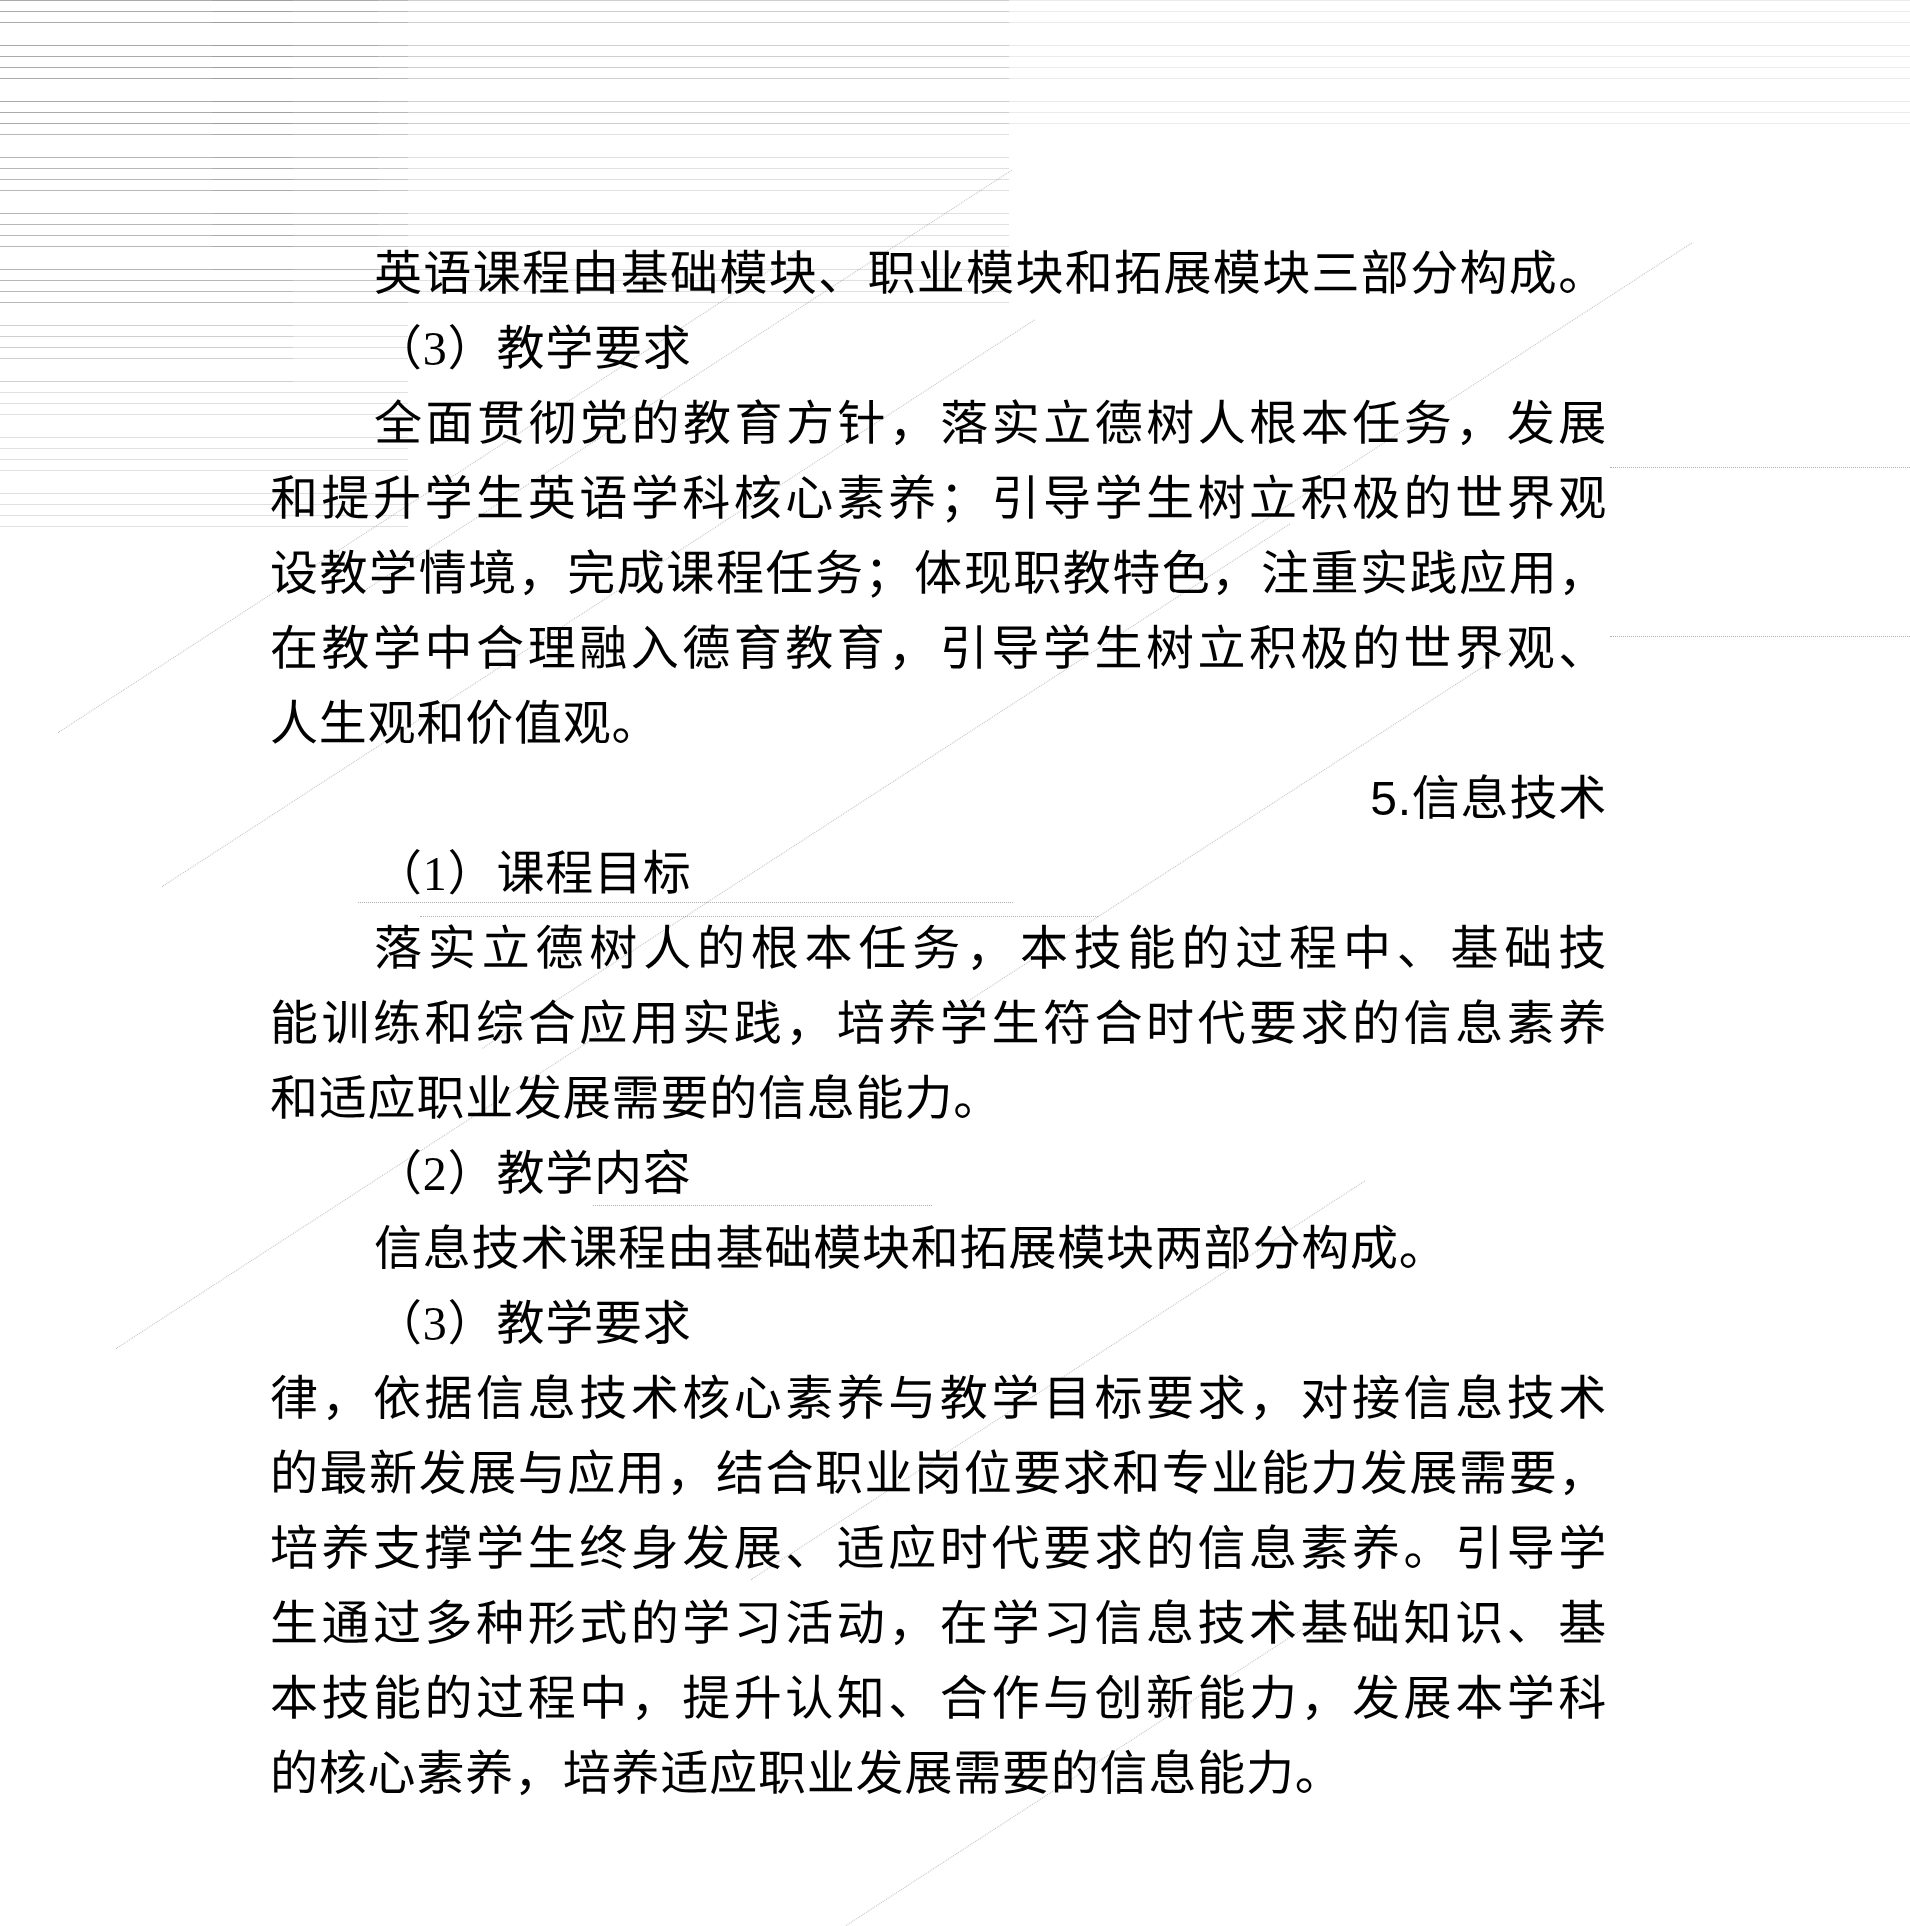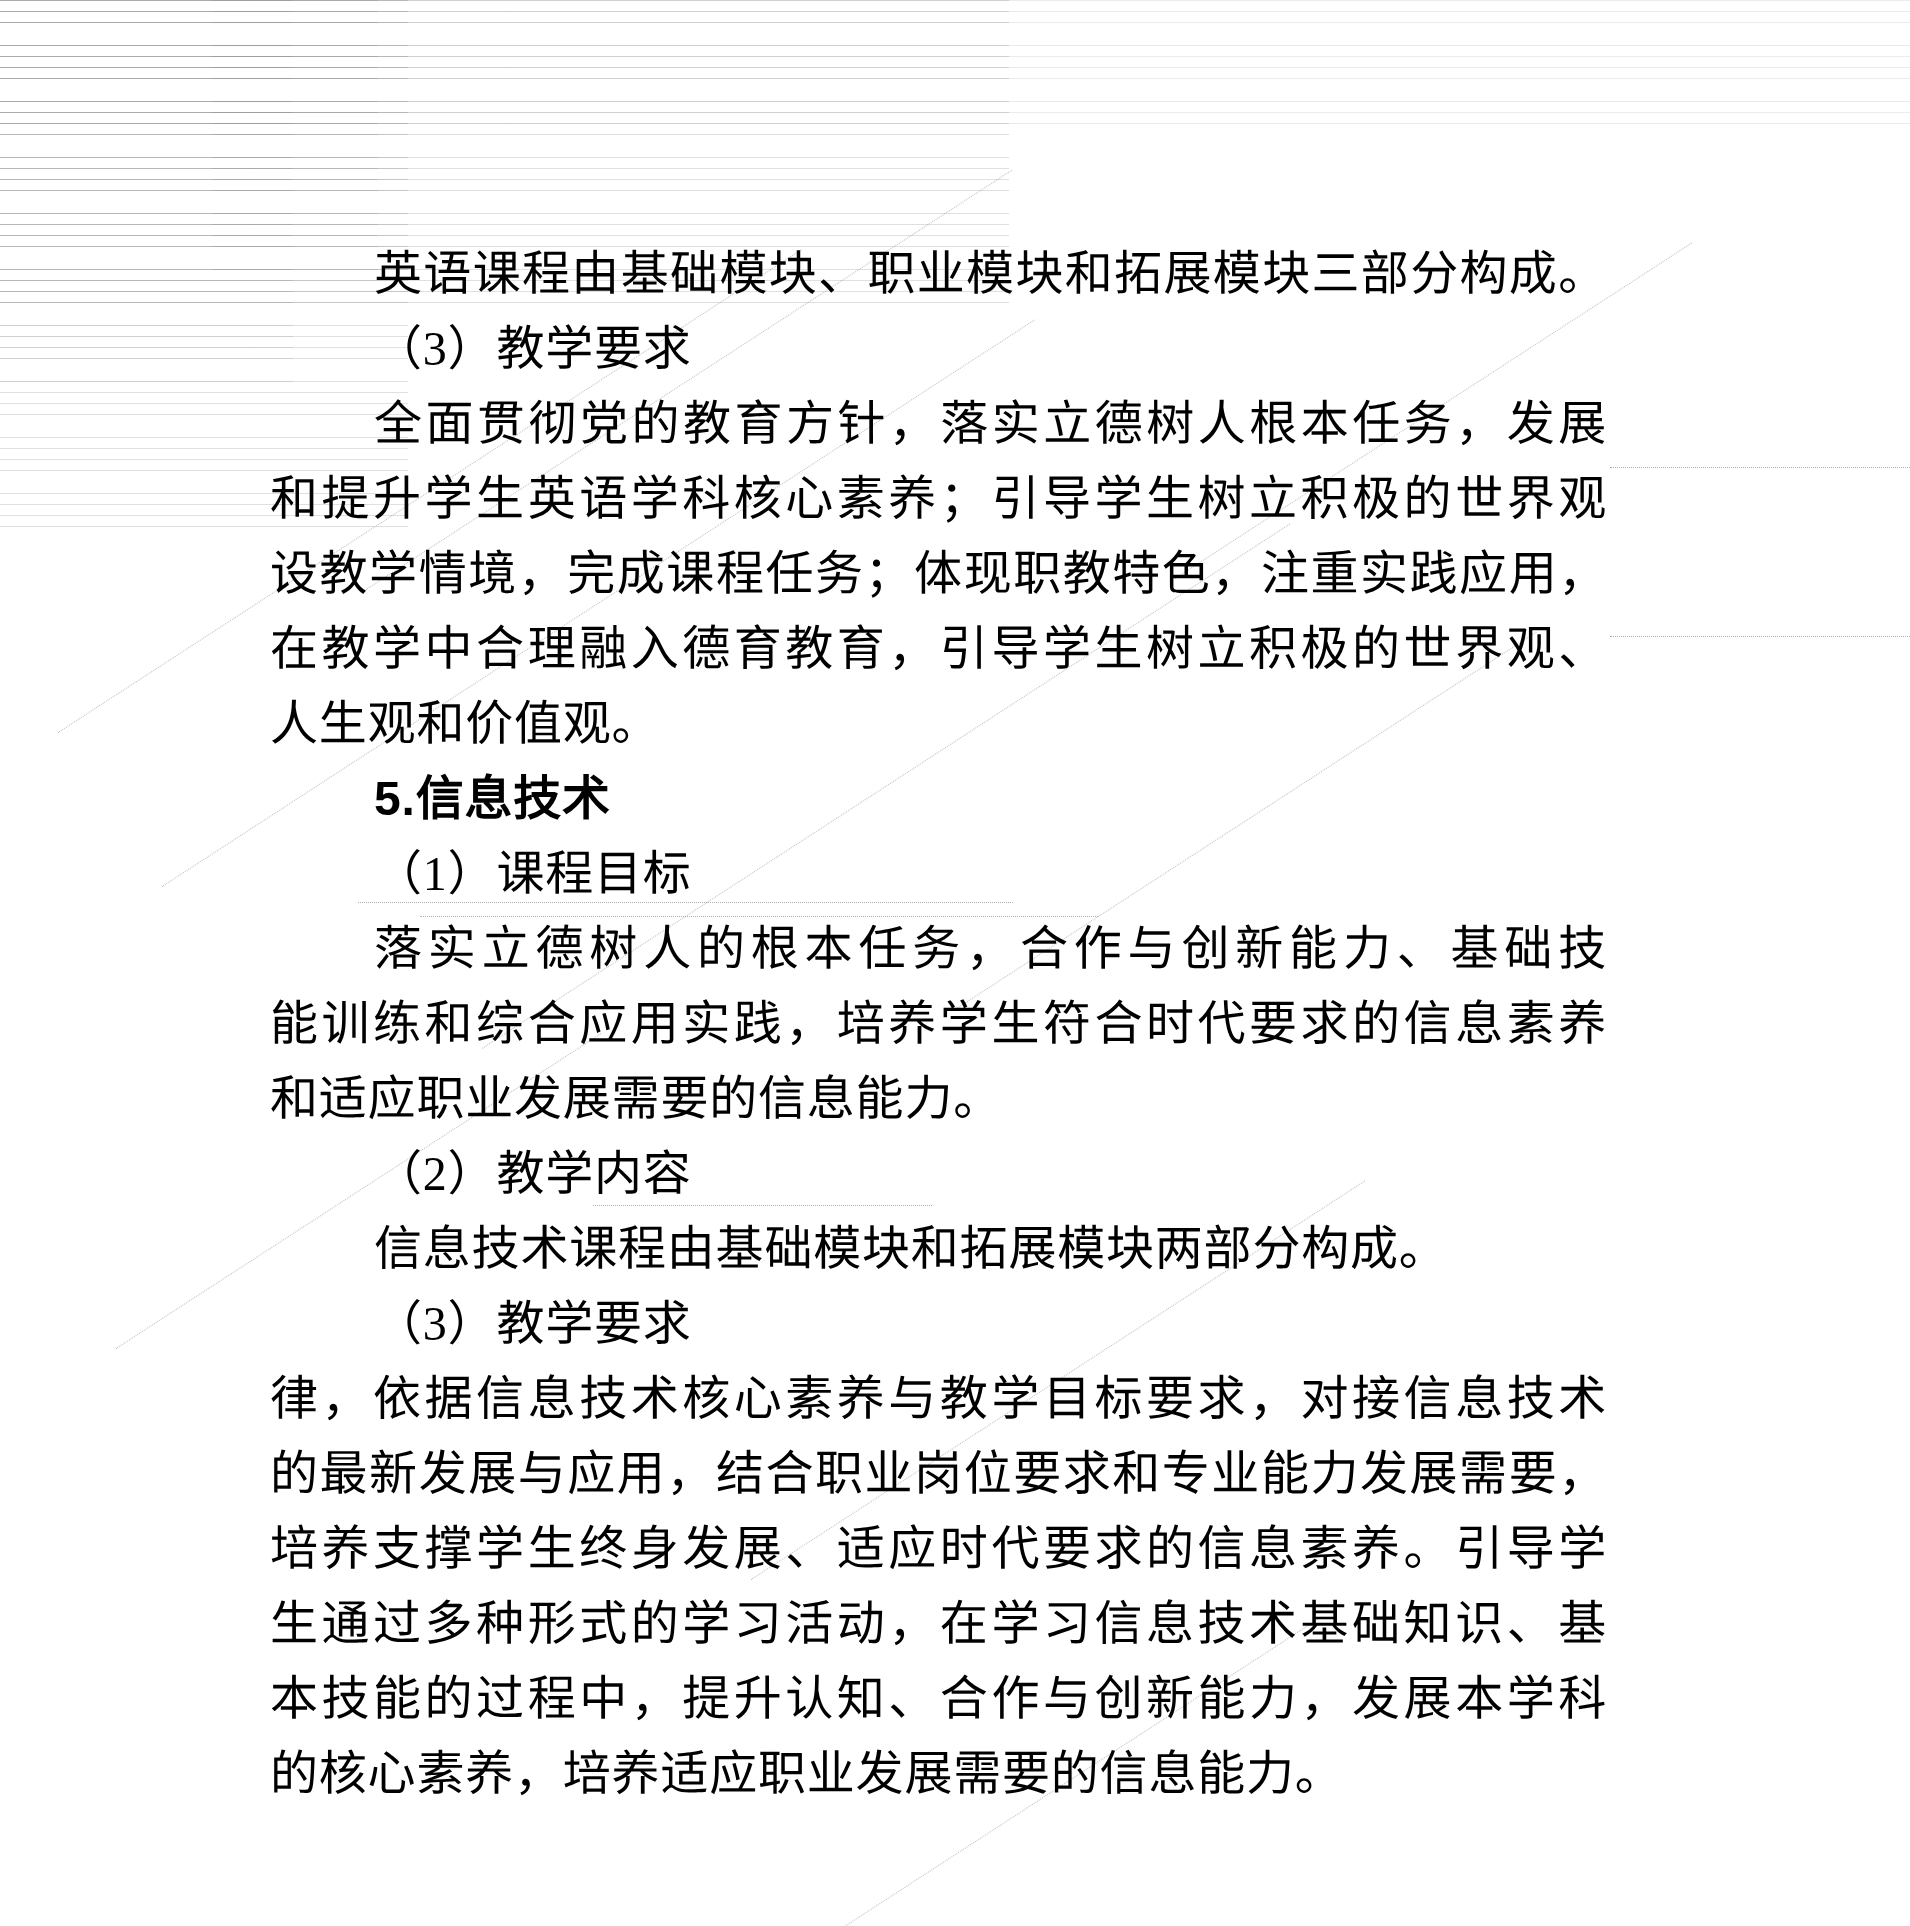--- a/index.html
+++ b/index.html
@@ -89,22 +89,23 @@
     overflow: hidden;
     text-align: left;
   }
   .line.indent { padding-left: 104px; }
   .line.fill {
     text-align: justify;
     text-align-last: justify;
   }
   .line.heading {
     font-family: "Liberation Sans", "DejaVu Sans", sans-serif;
-    font-weight: 700;
+    font-weight: 400;
     font-size: 48px;
+    text-align: right;
   }
 </style>
 </head>
 <body>
 
 <div class="page">
 
   <div class="artifacts">
     <div class="strip s1"></div>
     <div class="strip faint s2"></div>
@@ -135,21 +136,21 @@
   <div class="lines">
       <div class="line indent fill">英语课程由基础模块、职业模块和拓展模块三部分构成。</div>
       <div class="line indent">（3）教学要求</div>
       <div class="line indent fill">全面贯彻党的教育方针，落实立德树人根本任务，发展</div>
       <div class="line fill">和提升学生英语学科核心素养；引导学生树立积极的世界观</div>
       <div class="line fill">设教学情境，完成课程任务；体现职教特色，注重实践应用，</div>
       <div class="line fill">在教学中合理融入德育教育，引导学生树立积极的世界观、</div>
       <div class="line">人生观和价值观。</div>
       <div class="line heading indent">5.信息技术</div>
       <div class="line indent">（1）课程目标</div>
-      <div class="line indent fill">落实立德树人的根本任务，合作与创新能力、基础技</div>
+      <div class="line indent fill">落实立德树人的根本任务，本技能的过程中、基础技</div>
       <div class="line fill">能训练和综合应用实践，培养学生符合时代要求的信息素养</div>
       <div class="line">和适应职业发展需要的信息能力。</div>
       <div class="line indent">（2）教学内容</div>
       <div class="line indent">信息技术课程由基础模块和拓展模块两部分构成。</div>
       <div class="line indent">（3）教学要求</div>
       <div class="line fill">律，依据信息技术核心素养与教学目标要求，对接信息技术</div>
       <div class="line fill">的最新发展与应用，结合职业岗位要求和专业能力发展需要，</div>
       <div class="line fill">培养支撑学生终身发展、适应时代要求的信息素养。引导学</div>
       <div class="line fill">生通过多种形式的学习活动，在学习信息技术基础知识、基</div>
       <div class="line fill">本技能的过程中，提升认知、合作与创新能力，发展本学科</div>

